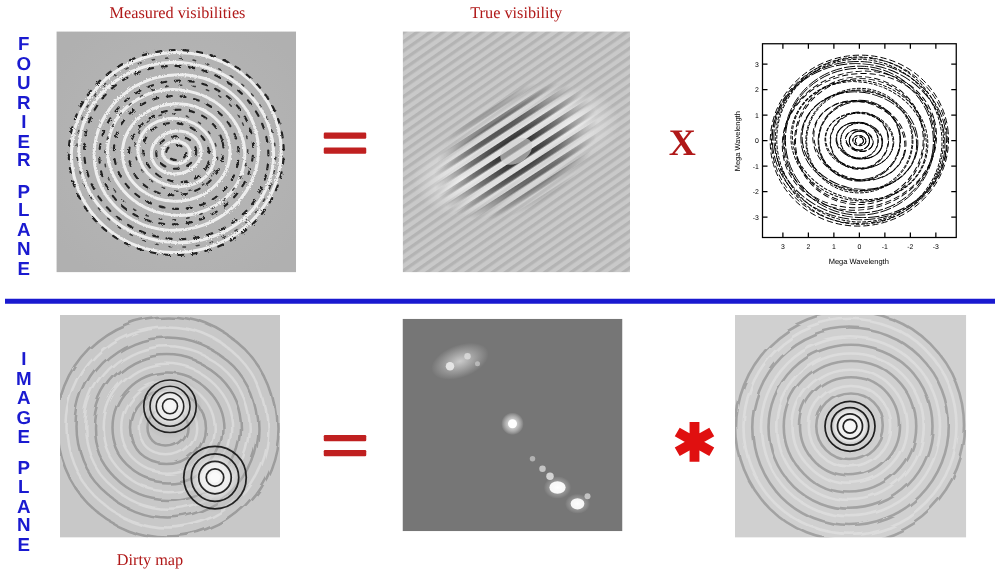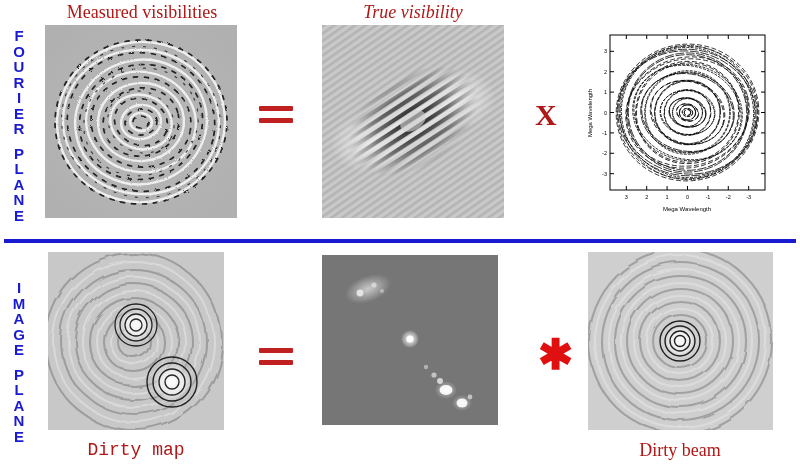--- a/index.html
+++ b/index.html
@@ -26,21 +26,21 @@
     user-select:none;
   }
   .plane-label .ltr{display:block;}
   .plane-label .gap{display:block;height:9px;}
 
   
   .caption{
     position:absolute;
     color:#b01818;
     font-family:"Liberation Serif", serif;
-    font-size:18px;
+    font-size:13px;
     text-align:center;
     white-space:nowrap;
   }
 
   
   .op-equals{
     position:absolute;
     width:34px;height:20px;
   }
   .op-equals i{
@@ -137,21 +137,21 @@
         </g>
       </g>
     </svg>
   </div>
 
   <div class="op-equals" style="left:259px;top:106px;">
     <i></i>
       <i></i>
   </div>
 
-  <div class="caption" style="left:318px;top:2px;width:190px;font-style:italic;">True visibility</div>
+  <div class="caption" style="left:318px;top:2px;width:190px;">True visibility</div>
 
   <div class="panel" style="left:322px;top:25px;width:182px;height:193px;">
     <svg viewBox="0 0 182 193" preserveAspectRatio="none">
       <defs>
         <pattern id="fringeFine" width="6" height="6" patternUnits="userSpaceOnUse" patternTransform="rotate(-35)">
           <rect width="6" height="6" fill="#c9c9c9"></rect>
           <rect width="6" height="2.6" fill="#b4b4b4"></rect>
         </pattern>
         <linearGradient id="fringeEnv" x1="0" y1="0" x2="1" y2="1">
           <stop offset="0%" stop-color="#ffffff" stop-opacity="0"></stop>
@@ -345,21 +345,21 @@
           <circle cx="124" cy="130" r="7"></circle>
             <circle cx="124" cy="130" r="13"></circle>
           <circle cx="124" cy="130" r="19"></circle>
             <circle cx="124" cy="130" r="25"></circle>
         </g>
         <circle cx="124" cy="130" r="4" fill="#fafafa"></circle>
       </g>
     </svg>
   </div>
 
-  <div class="caption" style="left:46px;top:440px;width:180px;font-family:Liberation Mono, monospace;">Dirty map</div>
+  <div class="caption" style="left:30px;top:440px;width:180px;">Dirty map</div>
 
   <div class="op-equals" style="left:259px;top:348px;">
     <i></i>
       <i></i>
   </div>
 
   <div class="panel" style="left:322px;top:255px;width:176px;height:170px;">
     <svg viewBox="0 0 176 170" preserveAspectRatio="none">
       <defs>
         <filter id="nSky">
@@ -451,15 +451,14 @@
           <circle cx="92" cy="89" r="5.5"></circle>
             <circle cx="92" cy="89" r="10"></circle>
           <circle cx="92" cy="89" r="15"></circle>
             <circle cx="92" cy="89" r="20"></circle>
         </g>
         <circle cx="92" cy="89" r="2.8" fill="#f8f8f8"></circle>
       </g>
     </svg>
   </div>
 
-  <div class="caption" style="left:595px;top:440px;width:170px;">Dirty beam</div>
 
 </div>
 
 </body></html>

